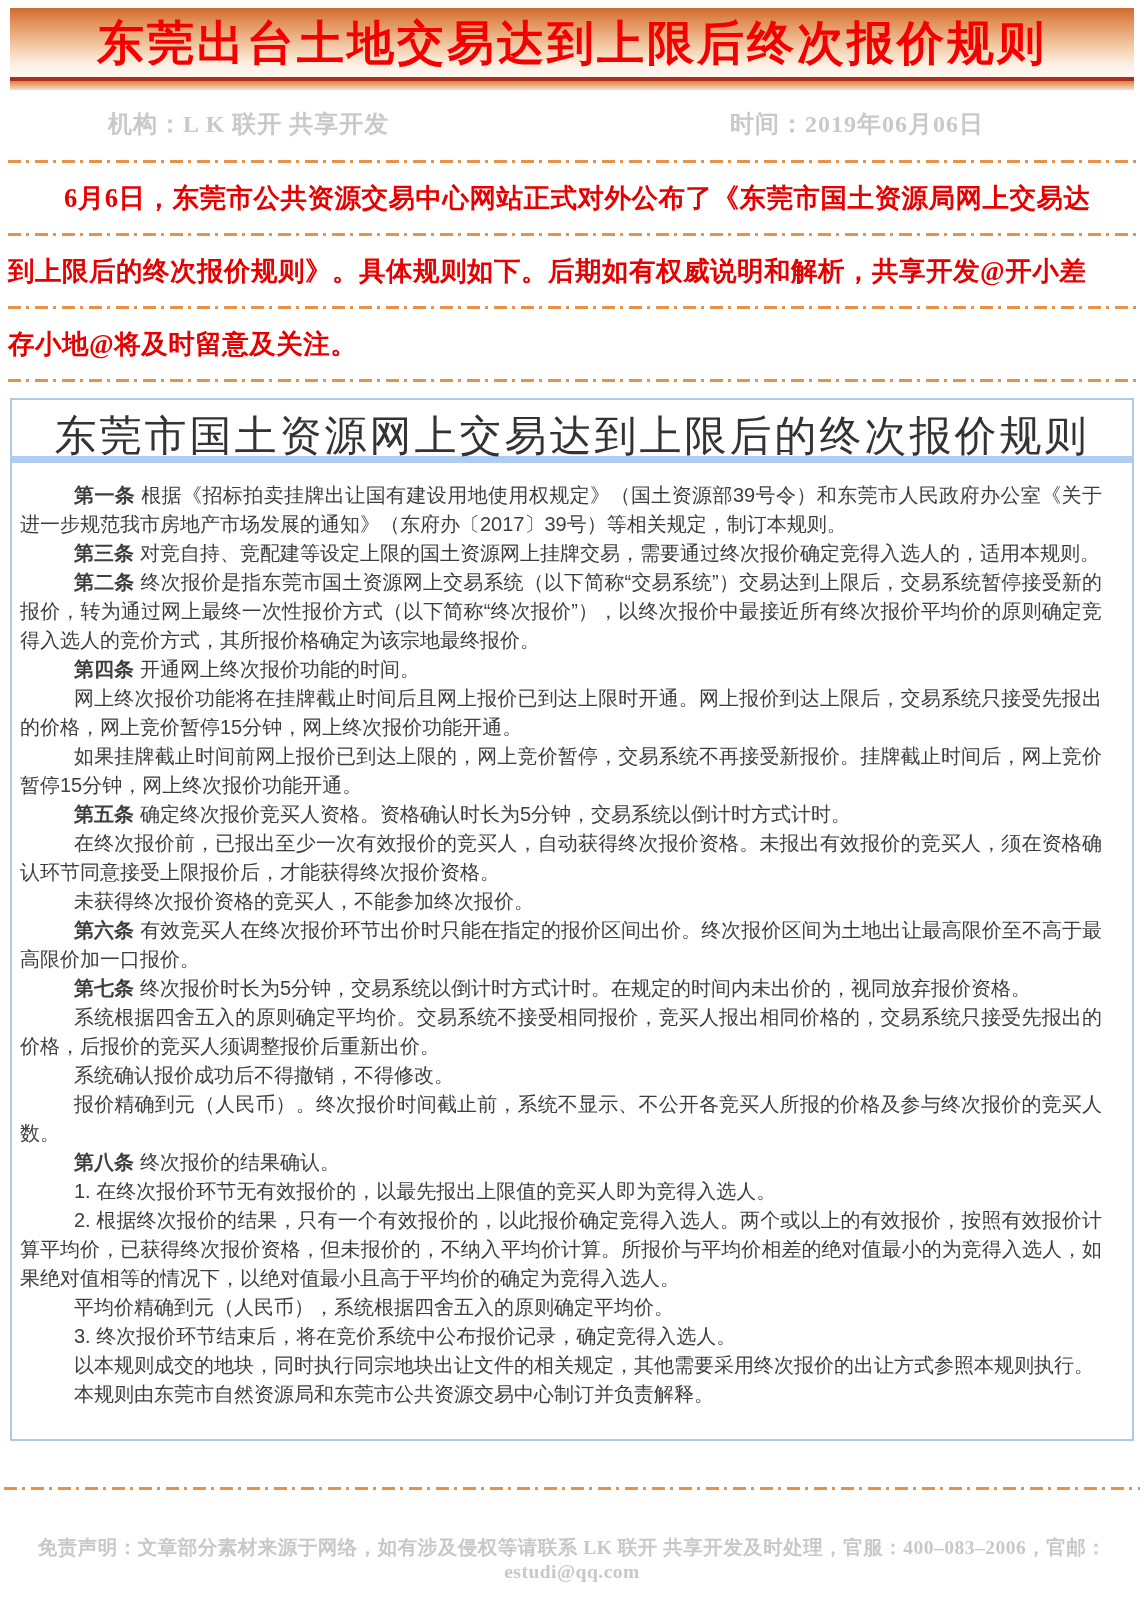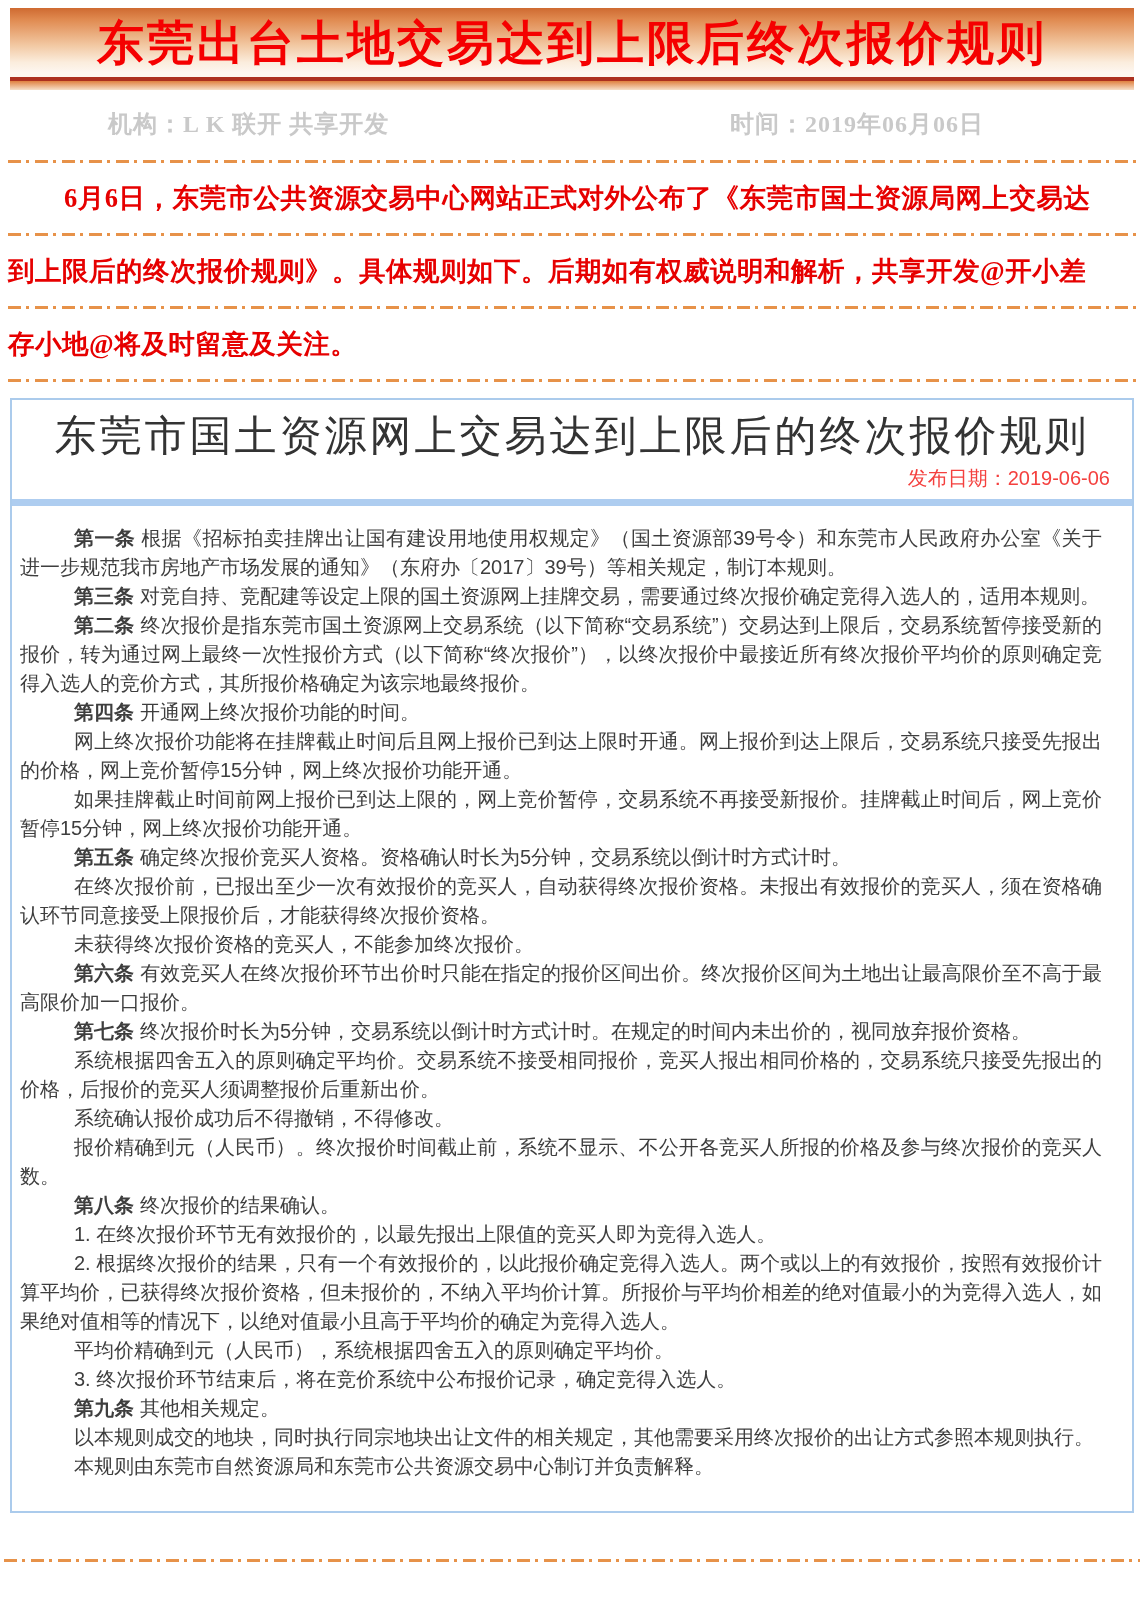--- a/index.html
+++ b/index.html
@@ -87,21 +87,20 @@
   <div class="intro-row indent">6月6日，东莞市公共资源交易中心网站正式对外公布了《东莞市国土资源局网上交易达</div>
   <div class="dashline"></div>
   <div class="intro-row">到上限后的终次报价规则》。具体规则如下。后期如有权威说明和解析，共享开发@开小差</div>
   <div class="dashline"></div>
   <div class="intro-row">存小地@将及时留意及关注。</div>
   <div class="dashline"></div>
 </div>
 
 <div class="doc">
   <div class="doc-title">东莞市国土资源网上交易达到上限后的终次报价规则</div>
-  <div class="doc-date">发布日期：2019-06-06</div>
   <div class="doc-divider"></div>
   <div class="doc-body">
   <p class="para"><span class="term">第一条</span><span class="ptext">根据《招标拍卖挂牌出让国有建设用地使用权规定》（国土资源部39号令）和东莞市人民政府办公室《关于进一步规范我市房地产市场发展的通知》（东府办〔2017〕39号）等相关规定，制订本规则。</span></p>
 
   <p class="para"><span class="term">第三条</span><span class="ptext">对竞自持、竞配建等设定上限的国土资源网上挂牌交易，需要通过终次报价确定竞得入选人的，适用本规则。</span></p>
 
   <p class="para"><span class="term">第二条</span><span class="ptext">终次报价是指东莞市国土资源网上交易系统（以下简称“交易系统”）交易达到上限后，交易系统暂停接受新的报价，转为通过网上最终一次性报价方式（以下简称“终次报价”），以终次报价中最接近所有终次报价平均价的原则确定竞得入选人的竞价方式，其所报价格确定为该宗地最终报价。</span></p>
 
   <p class="para"><span class="term">第四条</span><span class="ptext">开通网上终次报价功能的时间。</span></p>
 
@@ -128,21 +127,20 @@
   <p class="para"><span class="term">第八条</span><span class="ptext">终次报价的结果确认。</span></p>
 
   <p class="para"><span class="term"></span><span class="ptext">1. 在终次报价环节无有效报价的，以最先报出上限值的竞买人即为竞得入选人。</span></p>
 
   <p class="para"><span class="term"></span><span class="ptext">2. 根据终次报价的结果，只有一个有效报价的，以此报价确定竞得入选人。两个或以上的有效报价，按照有效报价计算平均价，已获得终次报价资格，但未报价的，不纳入平均价计算。所报价与平均价相差的绝对值最小的为竞得入选人，如果绝对值相等的情况下，以绝对值最小且高于平均价的确定为竞得入选人。</span></p>
 
   <p class="para"><span class="term"></span><span class="ptext">平均价精确到元（人民币），系统根据四舍五入的原则确定平均价。</span></p>
 
   <p class="para"><span class="term"></span><span class="ptext">3. 终次报价环节结束后，将在竞价系统中公布报价记录，确定竞得入选人。</span></p>
 
-  <p class="para"><span class="term">第九条</span><span class="ptext">其他相关规定。</span></p>
 
   <p class="para"><span class="term"></span><span class="ptext">以本规则成交的地块，同时执行同宗地块出让文件的相关规定，其他需要采用终次报价的出让方式参照本规则执行。</span></p>
 
   <p class="para"><span class="term"></span><span class="ptext">本规则由东莞市自然资源局和东莞市公共资源交易中心制订并负责解释。</span></p>
 </div>
 </div>
 
 <div class="dashline footer-sep"></div>
 <div class="footer-text">免责声明：文章部分素材来源于网络，如有涉及侵权等请联系 LK 联开 共享开发及时处理，官服：400–083–2006，官邮：estudi@qq.com</div>
 

